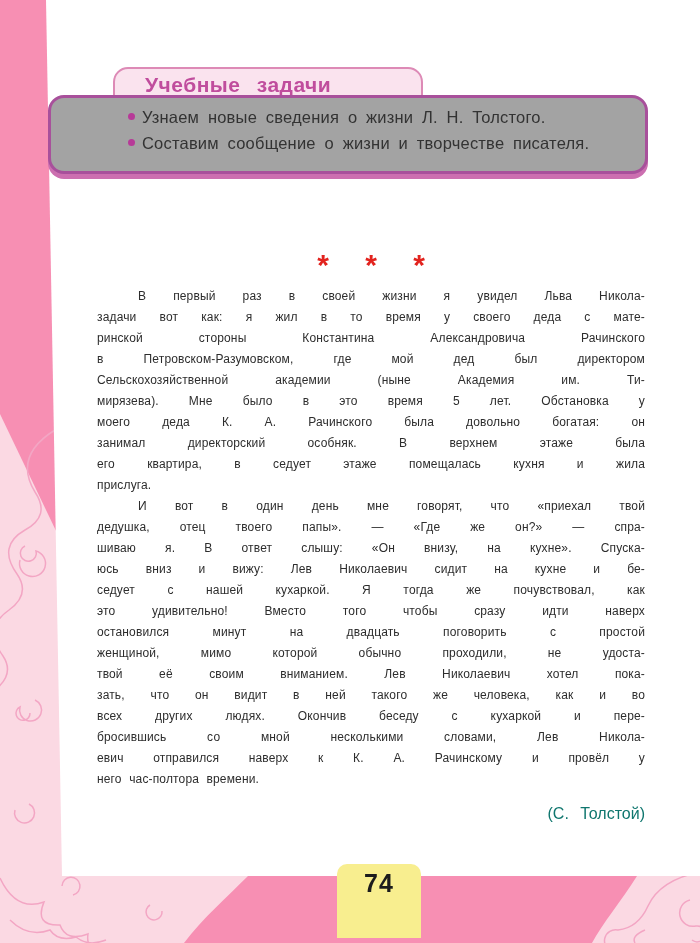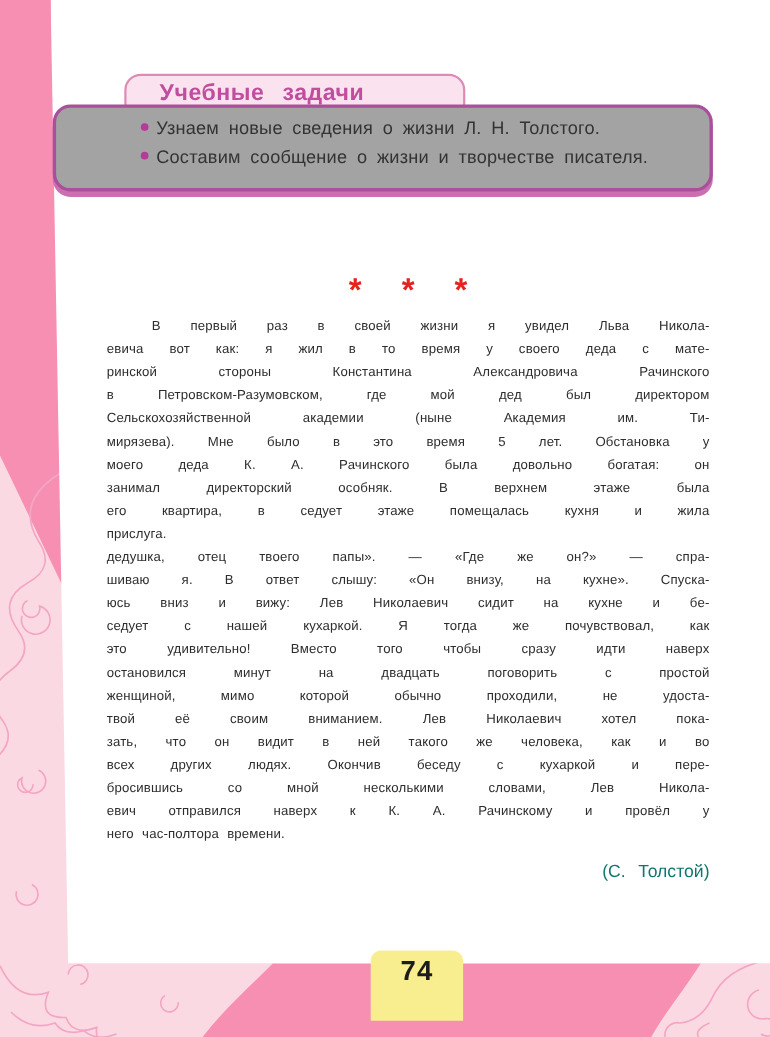--- a/index.html
+++ b/index.html
@@ -61,21 +61,21 @@
     text-align:justify;text-align-last:justify;
   }
   .line.indent{padding-left:41px;}
   .line.pend{text-align-last:left;word-spacing:4px;}
   .attribution{
     margin-top:15px;text-align:right;font-size:16px;word-spacing:7px;color:#0f766e;
   }
 
   
   .pagenum{
-    position:absolute;left:337px;top:864px;width:84px;height:64px;z-index:4;
+    position:absolute;left:337px;top:864px;width:84px;height:74px;z-index:4;
     background:var(--yellow,#f8ee8f);
     border-radius:10px 10px 0 0;
     text-align:center;box-sizing:border-box;padding-top:5px;
     font-size:25px;font-weight:bold;color:#1c1c1c;letter-spacing:1px;
   }
 </style>
 </head>
 <body>
 
 <div id="stage">
@@ -120,29 +120,30 @@
           <span class="task-bullet"></span>
           <span class="task-text">Составим сообщение о жизни и творчестве писателя.</span>
         </div>
       </div>
   </div>
 
   <div class="story">
     <div class="separator">* * *</div>
     <div>
         <div class="line indent">В первый раз в своей жизни я увидел Льва Никола-</div>
-        <div class="line">евича вот как: я жил в то время у своего деда с мате-</div>
+        <div class="line">задачи вот как: я жил в то время у своего деда с мате-</div>
         <div class="line">ринской стороны Константина Александровича Рачинского</div>
         <div class="line">в Петровском-Разумовском, где мой дед был директором</div>
         <div class="line">Сельскохозяйственной академии (ныне Академия им. Ти-</div>
         <div class="line">мирязева). Мне было в это время 5 лет. Обстановка у</div>
         <div class="line">моего деда К. А. Рачинского была довольно богатая: он</div>
         <div class="line">занимал директорский особняк. В верхнем этаже была</div>
         <div class="line">его квартира, в седует этаже помещалась кухня и жила</div>
         <div class="line pend">прислуга.</div>
+        <div class="line indent">И вот в один день мне говорят, что «приехал твой</div>
         <div class="line">дедушка, отец твоего папы». — «Где же он?» — спра-</div>
         <div class="line">шиваю я. В ответ слышу: «Он внизу, на кухне». Спуска-</div>
         <div class="line">юсь вниз и вижу: Лев Николаевич сидит на кухне и бе-</div>
         <div class="line">седует с нашей кухаркой. Я тогда же почувствовал, как</div>
         <div class="line">это удивительно! Вместо того чтобы сразу идти наверх</div>
         <div class="line">остановился минут на двадцать поговорить с простой</div>
         <div class="line">женщиной, мимо которой обычно проходили, не удоста-</div>
         <div class="line">твой её своим вниманием. Лев Николаевич хотел пока-</div>
         <div class="line">зать, что он видит в ней такого же человека, как и во</div>
         <div class="line">всех других людях. Окончив беседу с кухаркой и пере-</div>

